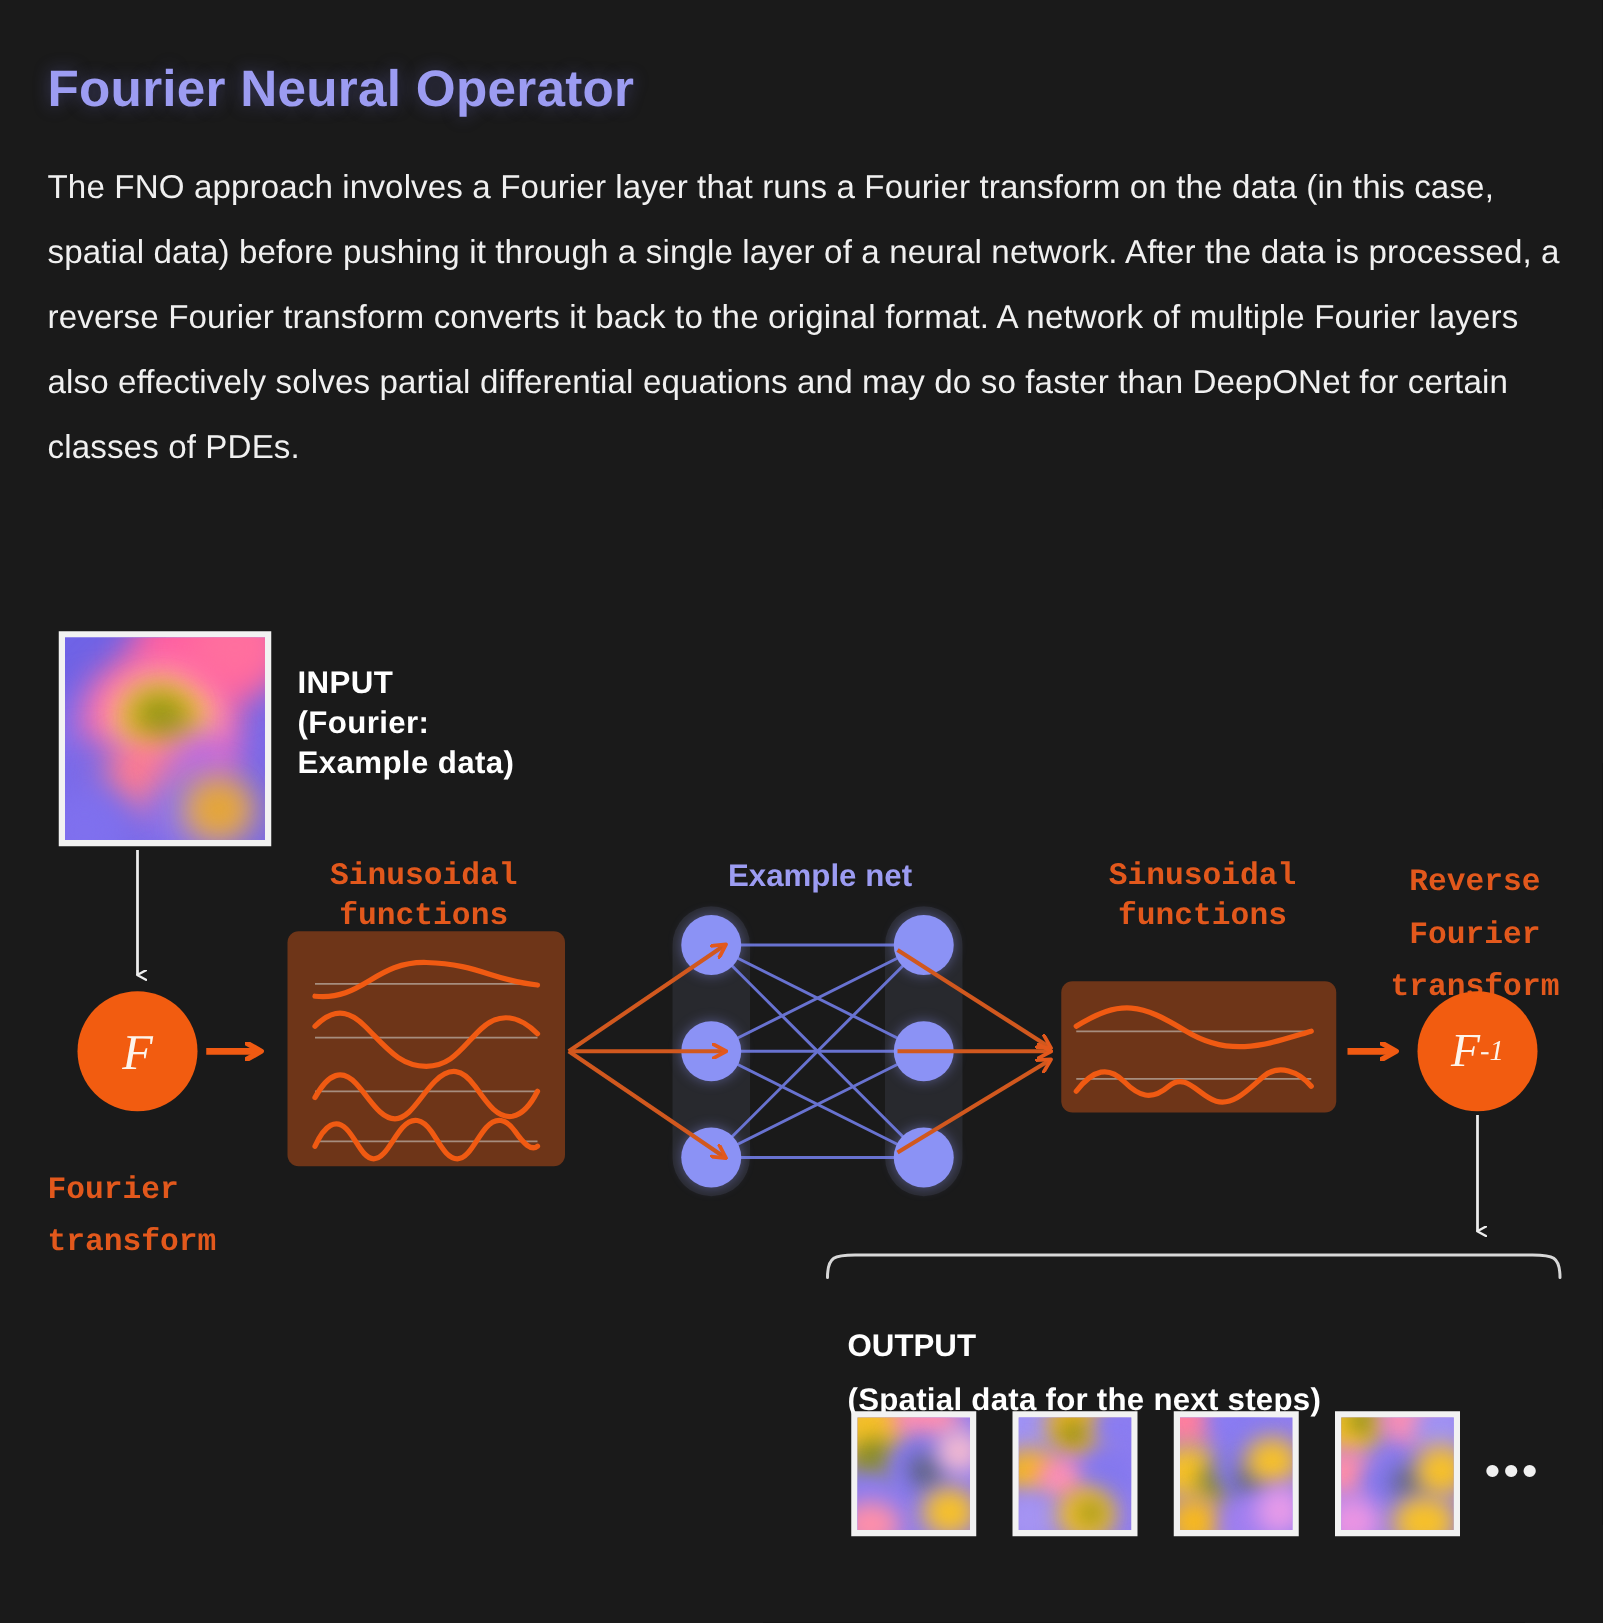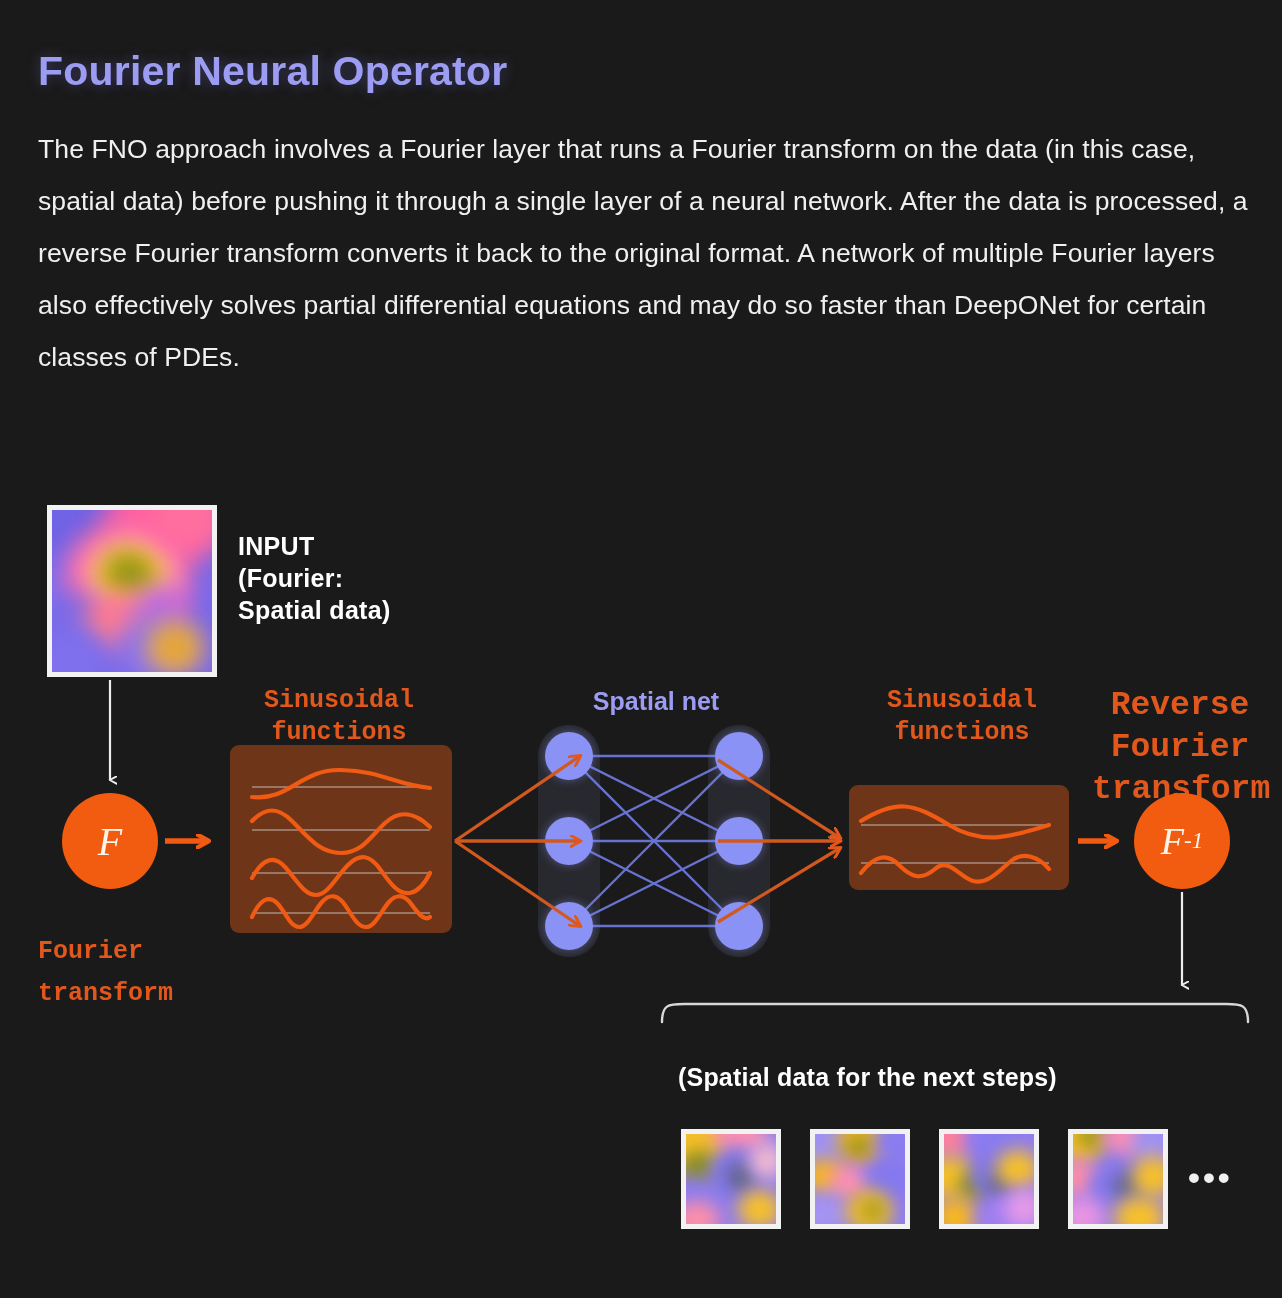--- a/index.html
+++ b/index.html
@@ -93,21 +93,21 @@
   #sin2-label {
     left: 855px; top: 657px;
     width: 214px;
     text-align: center;
     font-size: 25px;
   }
   #rev-label {
     left: 1092px; top: 657px;
     width: 176px;
     text-align: center;
-    font-size: 33px;
+    font-size: 25px;
     line-height: 42px;
   }
   #ft-label {
     left: 38px; top: 903px;
     width: 176px;
     font-size: 25px;
     line-height: 42px;
   }
 
   
@@ -240,21 +240,21 @@
       <i style="left:60%;top:70%;width:34%;height:30%;background:#ffb833;"></i>
       <i style="left:70%;top:78%;width:14%;height:13%;background:#c08a28;"></i>
       <i style="left:-14%;top:74%;width:48%;height:42%;background:#7f70ee;"></i>
       <i style="left:62%;top:-14%;width:46%;height:38%;background:#ff6f9e;"></i>
     </div>
   </div>
 
   <div id="input-label" class="lbl lbl-white">
     <div>INPUT</div>
     <div>(Fourier:</div>
-    <div>Spatial data)</div>
+    <div>Example data)</div>
   </div>
 
   <div id="f-fwd" class="fcircle">
     <span>F</span>
   </div>
   <div id="ft-label" class="lbl lbl-orange">
     <div>Fourier</div>
     <div>transform</div>
   </div>
 
@@ -278,21 +278,21 @@
                  C98,150 106,132 118,120 C130,108 140,110 150,124
                  C160,138 168,150 180,148 C190,146 196,136 200,128"></path>
         <path d="M22,172 C30,154 39,150 47,158 C55,166 60,182 69,182
                  C78,182 84,166 92,157 C100,148 108,150 115,160
                  C122,170 127,182 136,182 C145,182 151,166 159,157
                  C167,148 175,150 182,160 C189,170 195,176 200,172"></path>
       </g>
     </svg>
   </div>
 
-  <div id="nn-label" class="lbl lbl-blue">Spatial net</div>
+  <div id="nn-label" class="lbl lbl-blue">Example net</div>
   <div id="nn">
     <div id="cap-left" class="nn-capsule"></div>
     <div id="cap-right" class="nn-capsule"></div>
     <svg width="232" height="232" viewBox="0 0 232 232" style="position:absolute;left:0;top:0;">
       <g stroke="#6f7ae0" stroke-width="2.4" opacity="0.92">
         <line x1="31" y1="31" x2="201" y2="31"></line>
         <line x1="31" y1="31" x2="201" y2="116"></line>
         <line x1="31" y1="31" x2="201" y2="201"></line>
         <line x1="31" y1="116" x2="201" y2="31"></line>
         <line x1="31" y1="116" x2="201" y2="116"></line>
@@ -333,20 +333,21 @@
     <div>Reverse</div>
     <div>Fourier</div>
     <div>transform</div>
   </div>
   <div id="f-inv" class="fcircle">
     <span>F</span>
       <span class="sup">-1</span>
   </div>
 
   <div id="output-label" class="lbl lbl-white">
+    <div>OUTPUT</div>
     <div class="l2">(Spatial data for the next steps)</div>
   </div>
 
   <div id="out1" class="out-thumb">
     <div class="swirl">
       <i style="left:-20%;top:-20%;width:70%;height:60%;background:#f7c128;"></i>
       <i style="left:30%;top:-22%;width:60%;height:48%;background:#ff8fb0;"></i>
       <i style="left:-6%;top:18%;width:40%;height:44%;background:#8a8f18;"></i>
       <i style="left:26%;top:14%;width:62%;height:58%;background:#8478ee;"></i>
       <i style="left:44%;top:32%;width:34%;height:30%;background:#5d6380;"></i>

